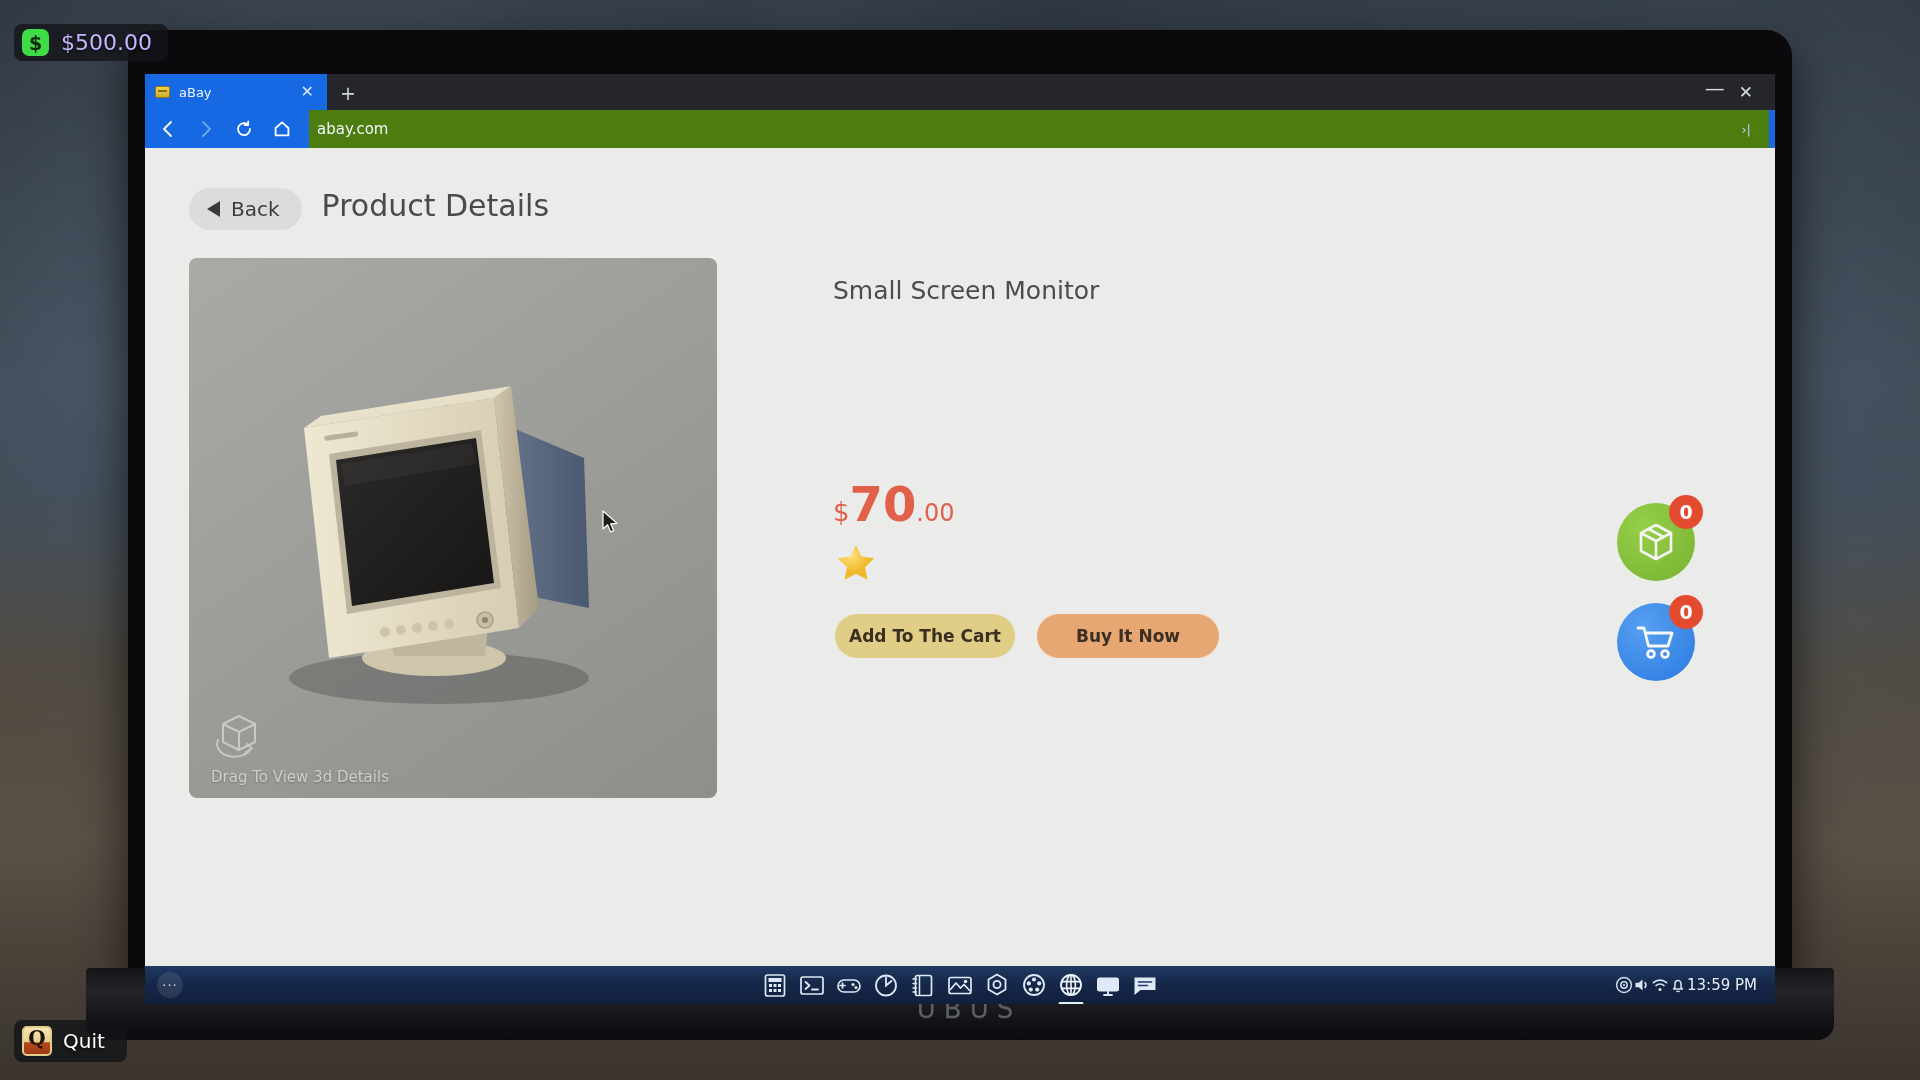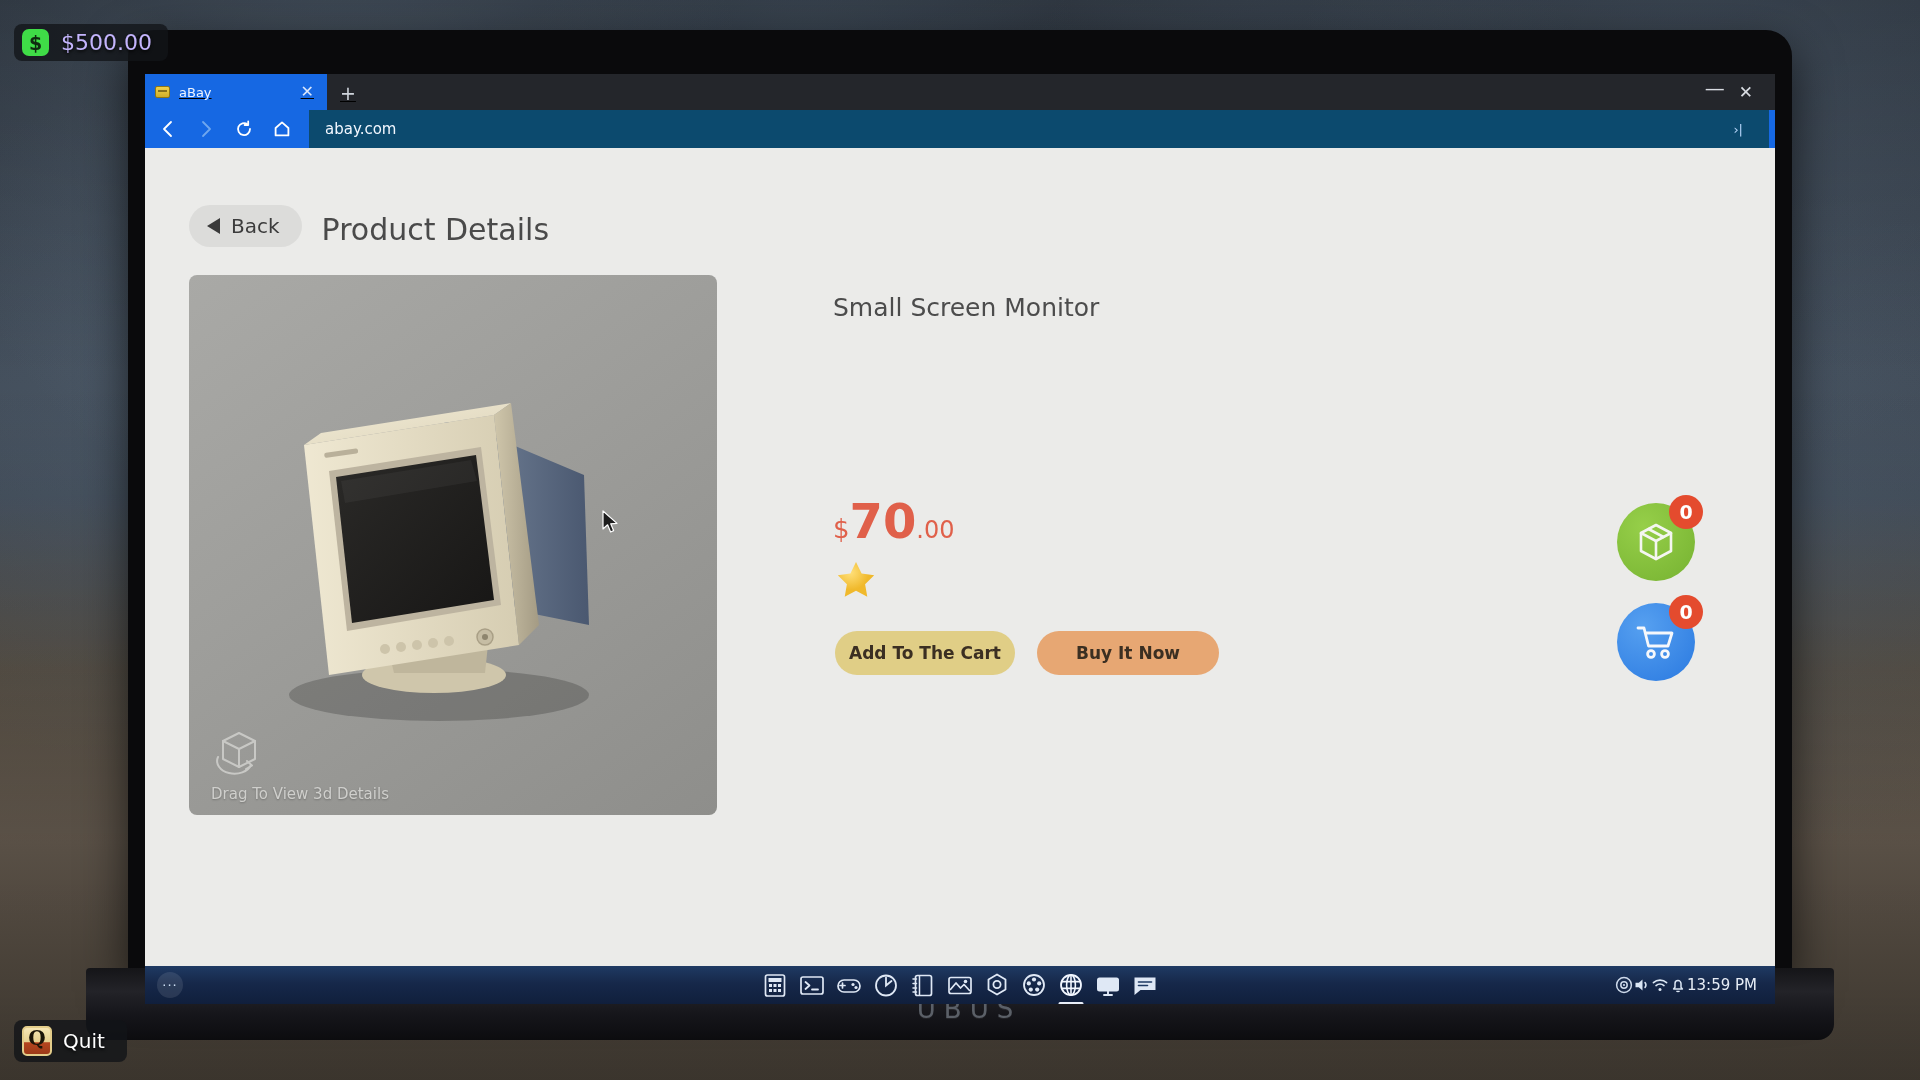--- a/index.html
+++ b/index.html
@@ -91,21 +91,21 @@
   #browser-window {
     position: absolute; left: 17px; top: 44px;
     width: 1630px; height: 930px;
     background: #1b1d22; overflow: hidden;
     display: flex; flex-direction: column;
   }
 
   
   #tab-strip {
     height: 36px; background: #24262b;
-    display: flex; align-items: flex-end; position: relative; flex: none; text-decoration: underline;
+    display: flex; align-items: flex-end; position: relative; flex: none;
   }
   .browser-tab {
     height: 36px; width: 182px;
     background: #1668e3; color: #eef4ff;
     display: flex; align-items: center; gap: 9px; padding: 0 10px;
   }
   .tab-favicon {
     width: 15px; height: 12px; border-radius: 2px;
     background: linear-gradient(180deg,#f0d24a,#cfae2b);
     border: 1px solid #8e7617; flex: none;
@@ -135,33 +135,33 @@
   #address-bar {
     height: 38px; background: #1668e3;
     display: flex; align-items: center; gap: 4px; padding: 0 6px; flex: none;
   }
   .nav-btn {
     width: 34px; height: 34px; display: flex; align-items: center; justify-content: center;
   }
   .nav-btn svg { display: block; }
   #url-field {
     flex: 1; height: 38px; margin-left: 6px;
-    background: #0c4a6e;
-    display: flex; align-items: center; padding: 0 16px;
+    background: #4d7c0f;
+    display: flex; align-items: center; padding: 0 8px;
     color: #f2f7ff; font: 15px "DejaVu Sans", sans-serif;
   }
   #url-expand { color: #b9d6fb; font: 13px "DejaVu Sans", sans-serif; padding: 0 10px; }
 
   
   #page {
     flex: 1; background: #ebebe9; position: relative; overflow: hidden;
   }
   #page-header {
-    display: flex; align-items: flex-end; gap: 20px;
-    padding: 57px 0 0 44px;
+    display: flex; align-items: flex-start; gap: 20px;
+    padding: 40px 0 0 44px;
   }
   #back-button {
     display: flex; align-items: center; gap: 11px;
     background: #dcdcda; border-radius: 22px;
     padding: 9px 22px 9px 18px;
   }
   .tri-left {
     width: 0; height: 0; flex: none;
     border-top: 8px solid transparent; border-bottom: 8px solid transparent;
     border-right: 13px solid #3a3a3a;

